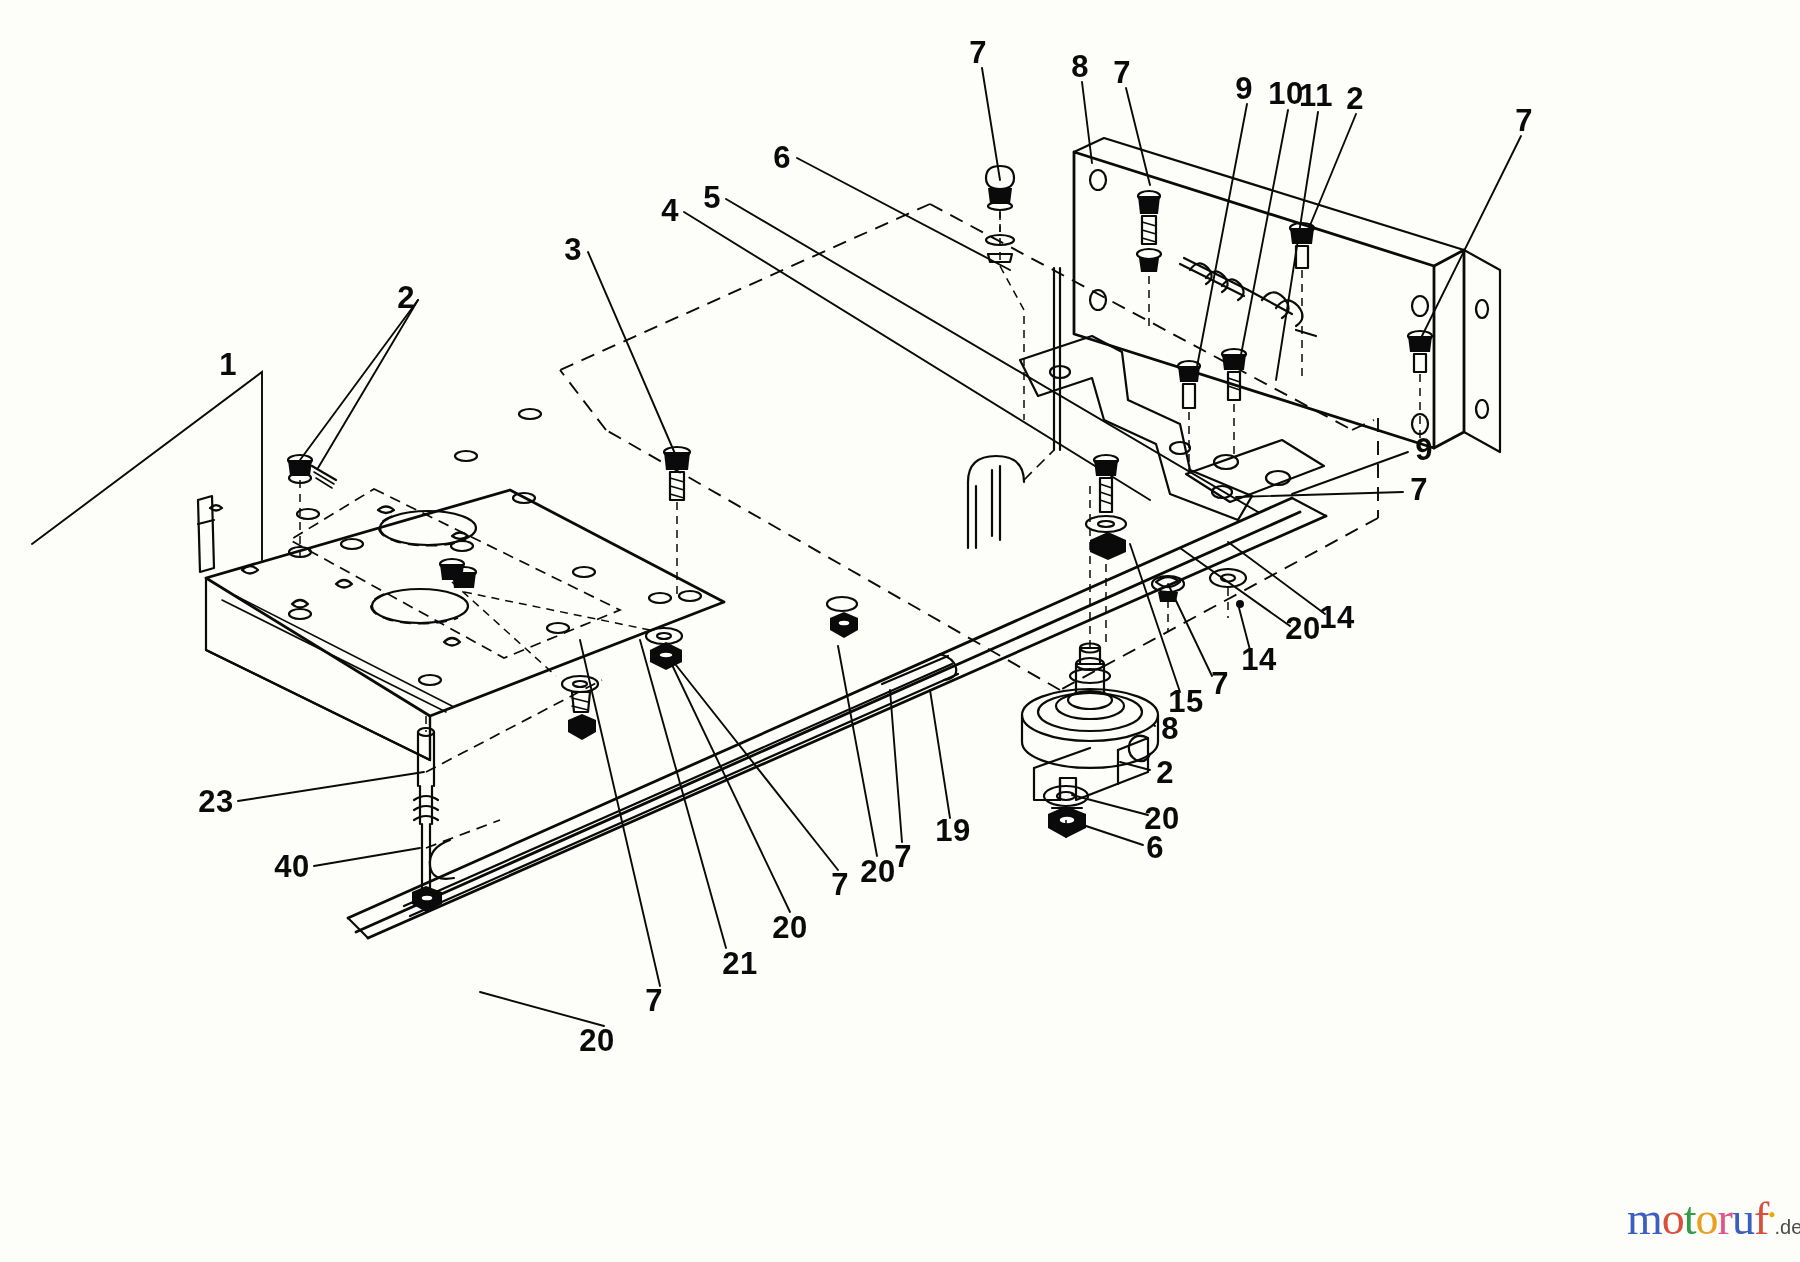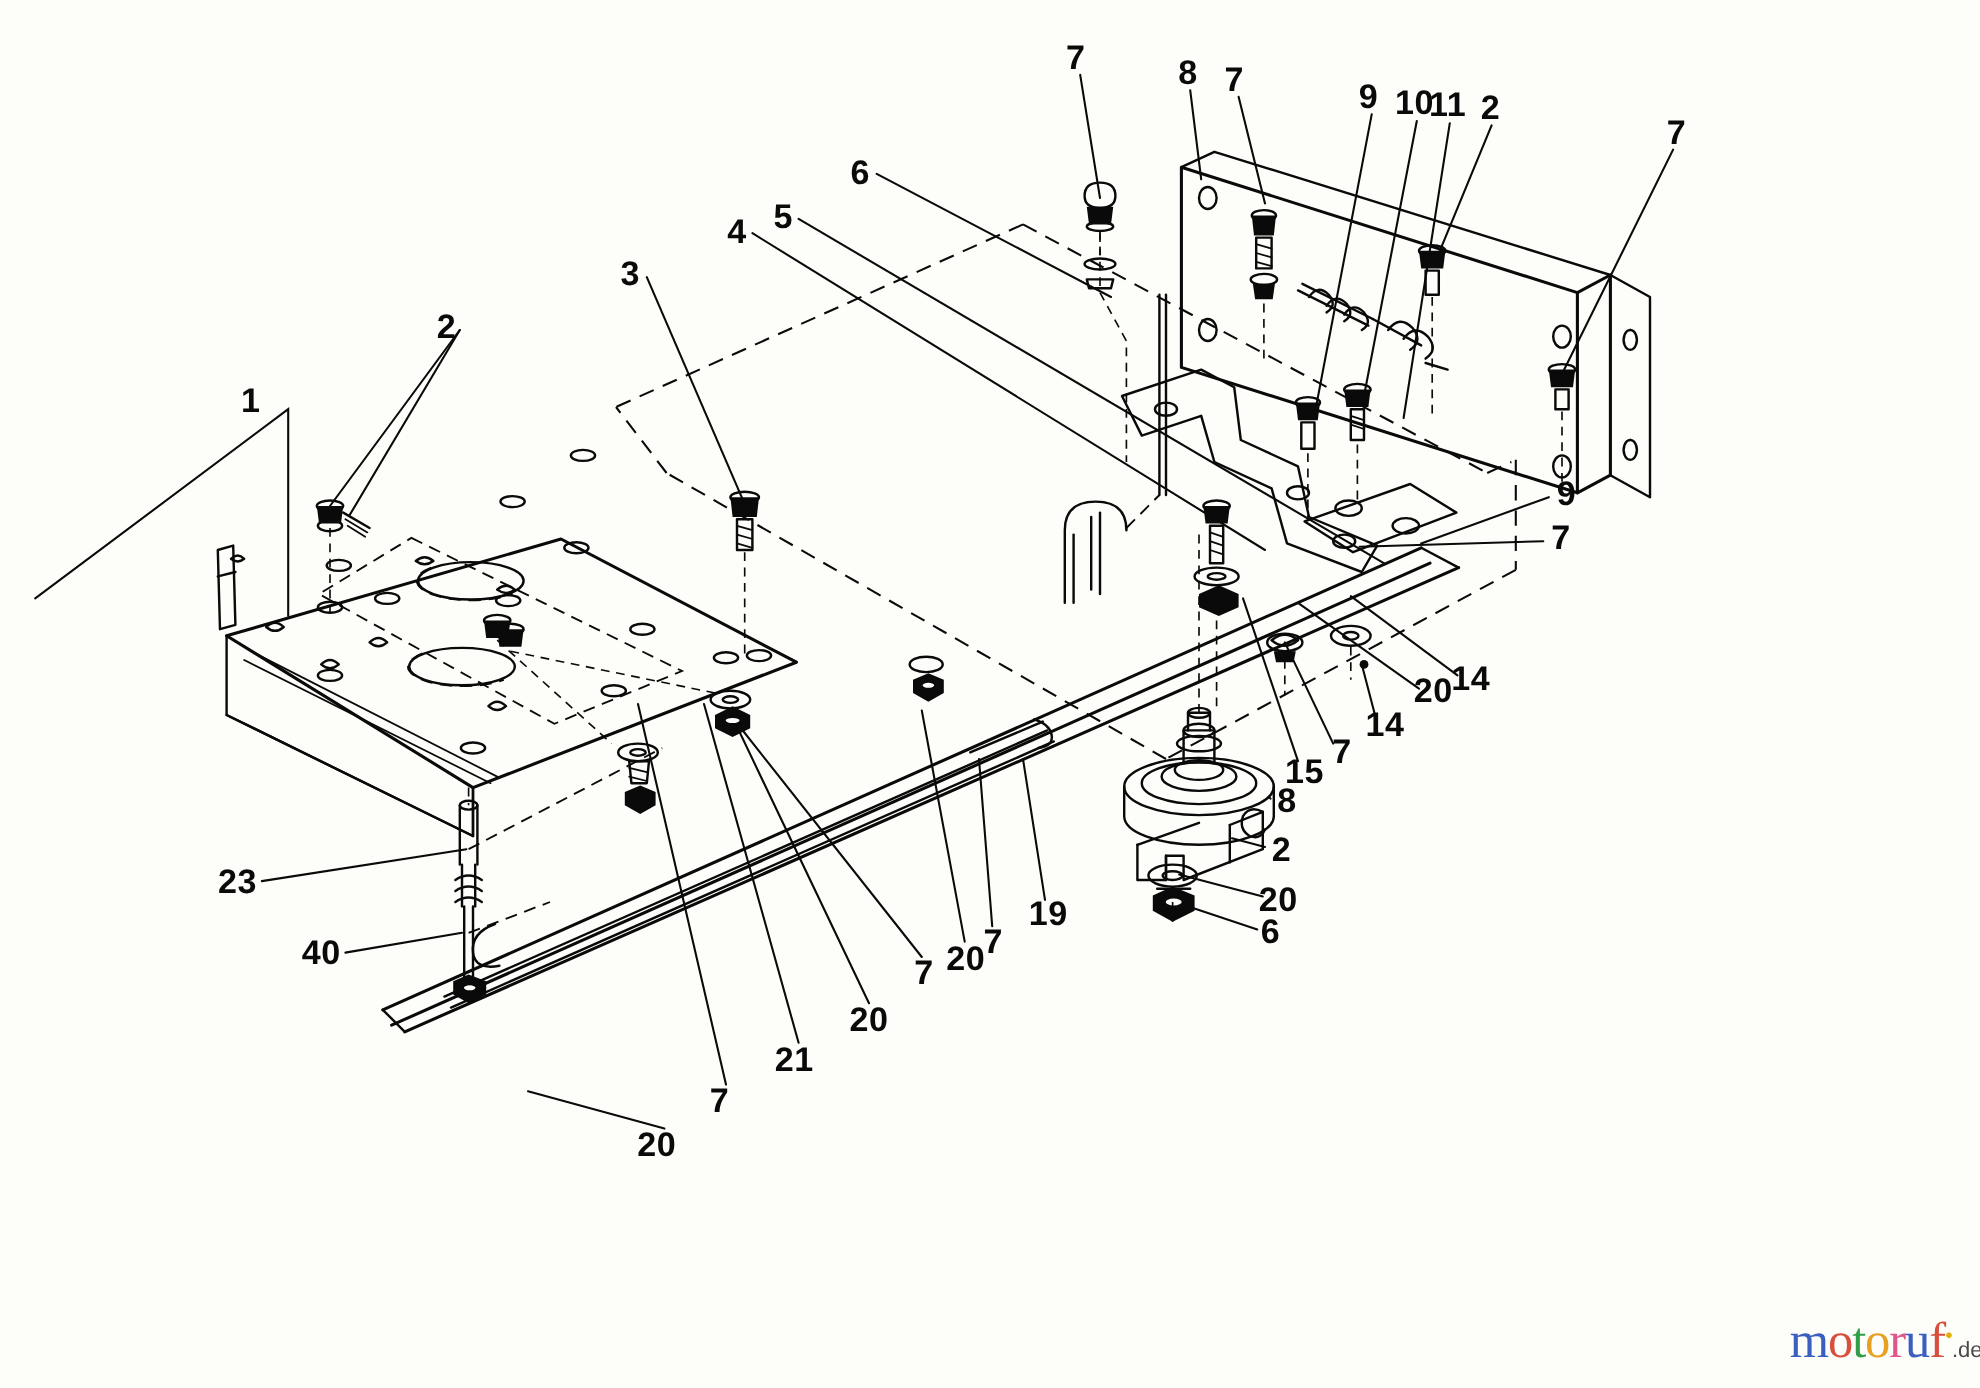--- a/index.html
+++ b/index.html
@@ -372,21 +372,21 @@
     <span class="callout" style="left:1220px;top:683px" id="c21">7</span>
     <span class="callout" style="left:1170px;top:728px" id="c22">8</span>
     <span class="callout" style="left:1165px;top:772px" id="c23">2</span>
     <span class="callout" style="left:1162px;top:818px" id="c24">20</span>
     <span class="callout" style="left:1155px;top:847px" id="c25">6</span>
     <span class="callout" style="left:953px;top:830px" id="c26">19</span>
     <span class="callout" style="left:903px;top:856px" id="c27">7</span>
     <span class="callout" style="left:878px;top:871px" id="c28">20</span>
     <span class="callout" style="left:840px;top:884px" id="c29">7</span>
     <span class="callout" style="left:790px;top:927px" id="c30">20</span>
-    <span class="callout" style="left:722px;top:963px" id="c31">21</span>
+    <span class="callout" style="left:740px;top:963px" id="c31">21</span>
     <span class="callout" style="left:654px;top:1000px" id="c32">7</span>
     <span class="callout" style="left:597px;top:1040px" id="c33">20</span>
     <span class="callout" style="left:216px;top:801px" id="c34">23</span>
     <span class="callout" style="left:292px;top:866px" id="c35">40</span>
   </div>
 
   <div id="wm">
     <span class="l" style="color:#3b5fc0">m</span><span class="l" style="color:#d94f3d">o</span><span class="l" style="color:#2f9e46">t</span><span class="l" style="color:#e8a020">o</span><span class="l" style="color:#e0568c">r</span><span class="l" style="color:#3b5fc0">u</span><span class="l" style="color:#d94f3d">f</span><span class="dot">●</span><span class="de">.de</span>
   </div>
 

